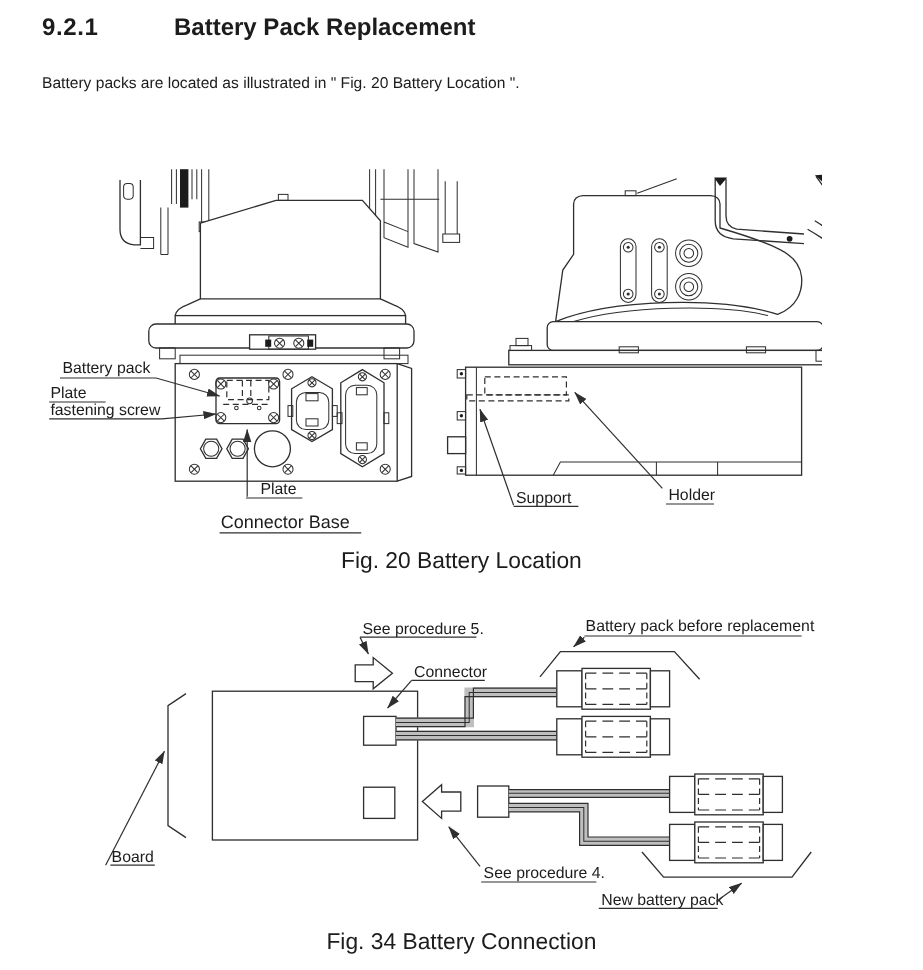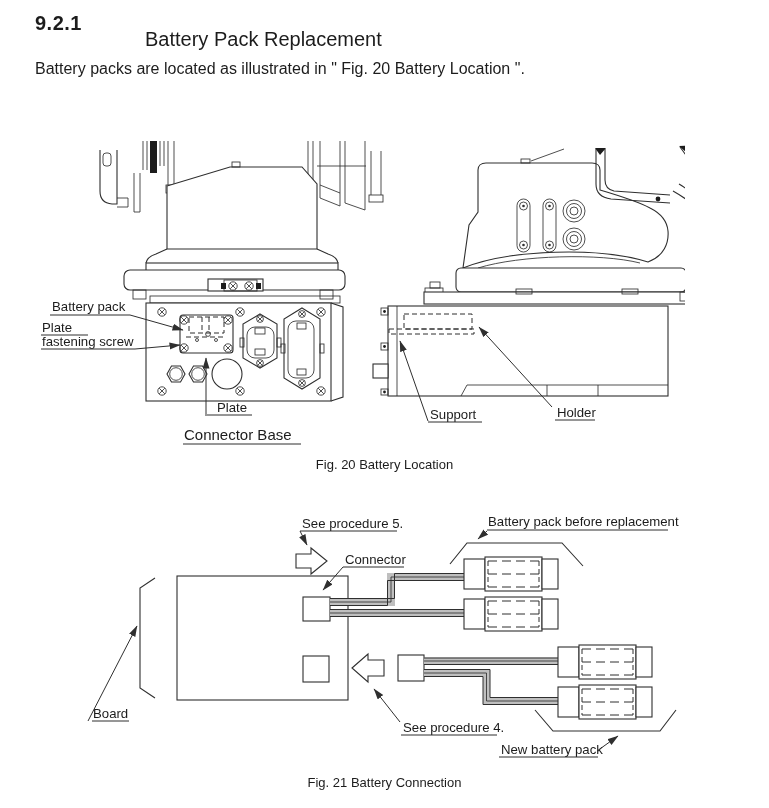--- a/index.html
+++ b/index.html
@@ -1,22 +1,22 @@
 <!DOCTYPE html>
 <html><head>
 <meta charset="utf-8">
 <style>
   html,body{margin:0;padding:0;background:#ffffff;}
   #page{position:relative;width:685px;height:808px;background:#ffffff;overflow:hidden;
         font-family:"Liberation Sans",sans-serif;color:#1c1c1c;}
   #heading{position:absolute;left:35px;top:12px;font-size:20px;white-space:nowrap;}
   #heading .num{font-weight:bold;letter-spacing:.5px;}
-  #heading .ttl{position:absolute;left:110px;top:16px;font-weight:400;}
-  #para{position:absolute;left:35px;top:57px;width:710px;font-size:16px;line-height:23.5px;}
-  .cap{position:absolute;left:0;width:769px;text-align:center;font-size:13px;}
+  #heading .ttl{position:absolute;left:110px;top:0;font-weight:700;}
+  #para{position:absolute;left:35px;top:57px;width:710px;font-size:13px;line-height:23.5px;}
+  .cap{position:absolute;left:0;width:769px;text-align:center;font-size:19px;}
   #cap20{top:457px;}
   #cap21{top:775px;}
   svg{position:absolute;left:0;}
   #fig20{top:130px;}
   #fig21{top:505px;}
   svg .ln{stroke:#2f2f2f;stroke-width:1.1;fill:none;}
   svg .lnw{stroke:#2f2f2f;stroke-width:1.1;fill:#ffffff;}
   svg .thin{stroke:#2f2f2f;stroke-width:0.85;fill:none;}
   svg .dash{stroke:#2f2f2f;stroke-width:1;fill:none;stroke-dasharray:5 3;}
   svg .dashL{stroke:#2f2f2f;stroke-width:1;fill:none;stroke-dasharray:9 5;}
@@ -339,15 +339,15 @@
       <text x="403" y="732">See procedure 4.</text>
       <path class="ul" d="M401,735 H497"></path>
       <path class="ldr" d="M400,722 L374,689" marker-end="url(#ah)"></path>
 
       <text x="501" y="754">New battery pack</text>
       <path class="ul" d="M499,757 H598"></path>
       <path class="ldr" d="M597,751 L618,736" marker-end="url(#ah)"></path>
     </g>
   </svg>
 
-  <div id="cap21" class="cap">Fig. 21  Battery Connection</div>
+  <div id="cap21" class="cap">Fig. 34  Battery Connection</div>
 
 </div>
 
 </body></html>

